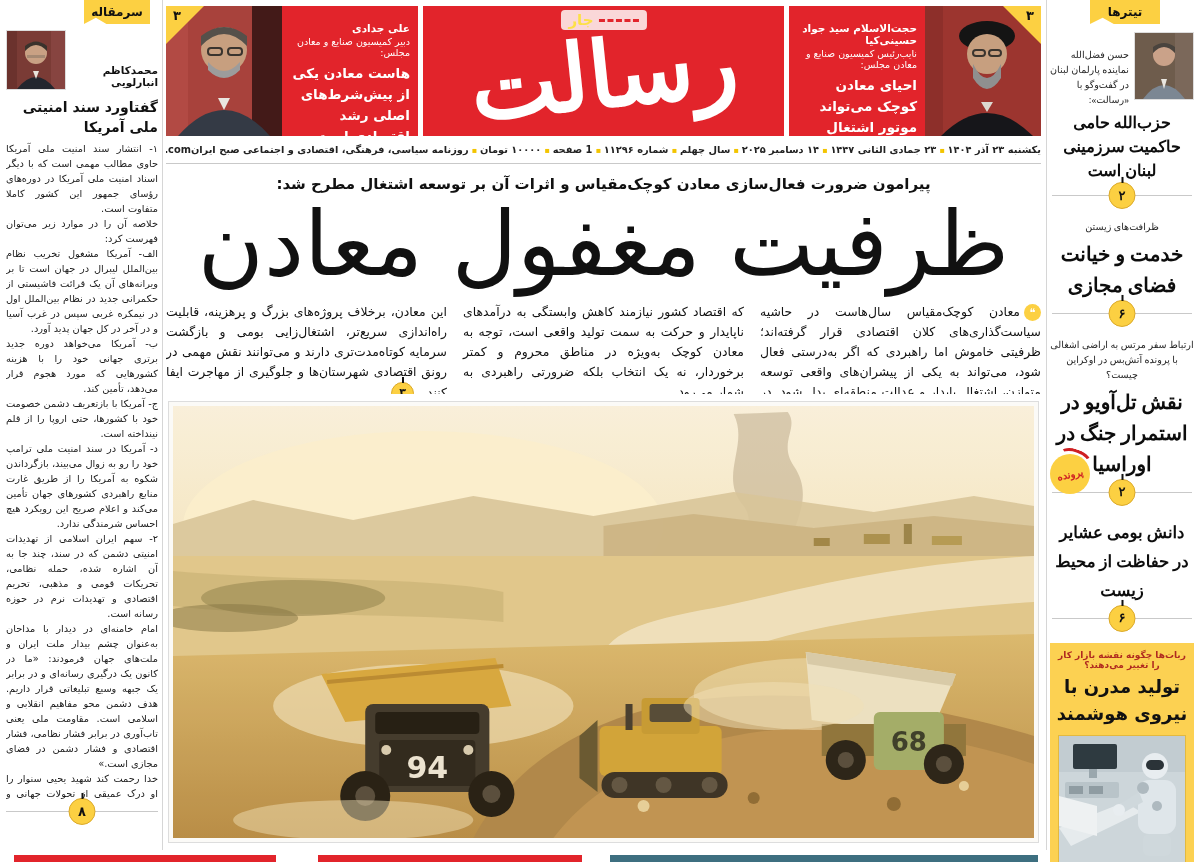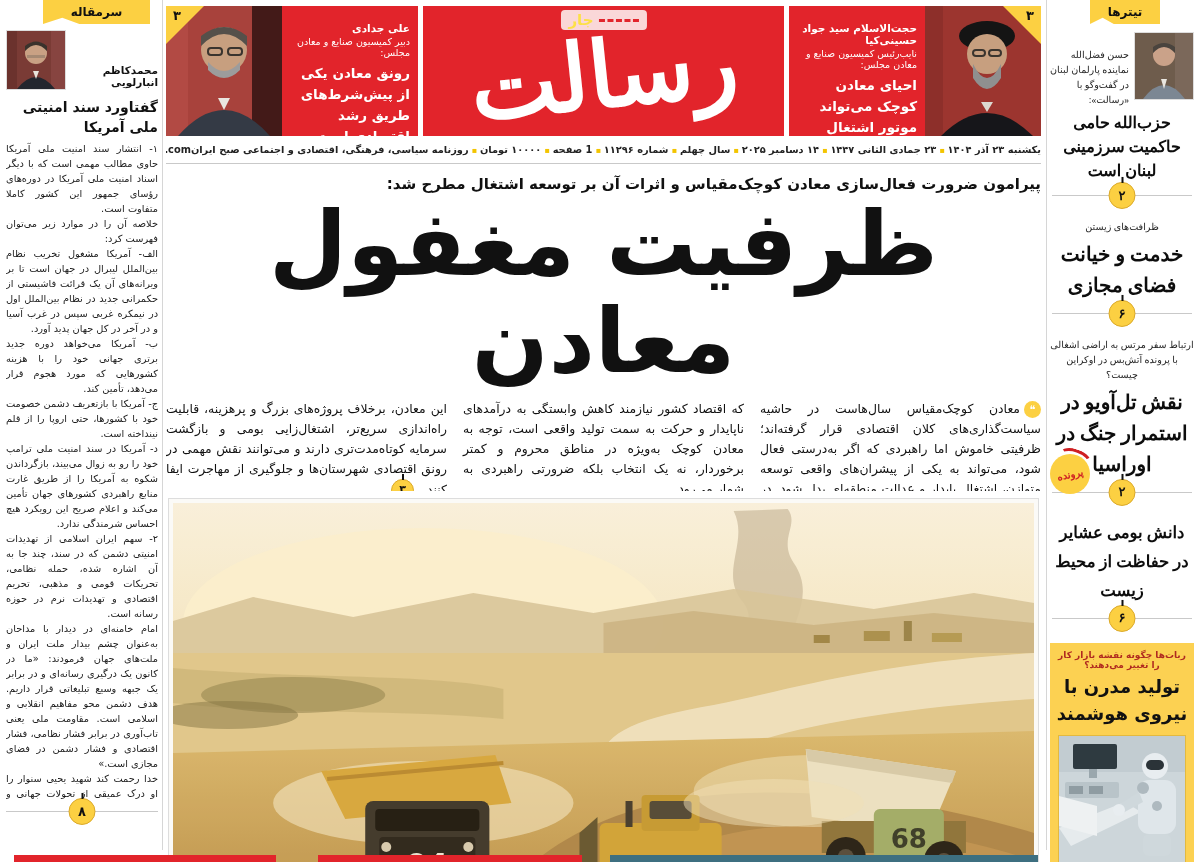--- a/index.html
+++ b/index.html
@@ -12,21 +12,21 @@
        clip-path:polygon(0 0,100% 0,100% 100%,34% 100%,18% 74%,0 100%);}
   
   .pbadge{position:relative;display:inline-flex;width:25px;height:25px;border-radius:50%;background:#fcd042;
           border:1px solid #dba928;color:#111;font-weight:bold;font-size:13px;align-items:center;justify-content:center;}
   .pbadge::before{content:"";position:absolute;top:-6px;left:50%;width:2px;height:6px;background:#111;transform:translateX(-50%);}
   .rule-badge{position:relative;border-top:1px solid #c9c9c9;height:14px;}
   .rule-badge .pbadge{position:absolute;left:50%;top:0;transform:translate(-50%,-52%);}
 
   
   .editorial{position:absolute;left:6px;top:0;width:152px;direction:rtl;text-align:right;}
-  .tag-edit{width:107px;margin:0 8px 0 auto;}
+  .tag-edit{width:66px;margin:0 8px 0 auto;}
   .ed-head{display:flex;margin-top:6px;align-items:flex-end;direction:ltr;}
   .ed-photo{width:58px;height:58px;flex:none;border:1px solid #ddd;}
   .ed-author{font-size:10.5px;font-weight:bold;padding-bottom:2px;}
   .ed-title{font-size:14px;font-weight:bold;margin:8px 0 4px;line-height:1.4;}
   .ed-body{font-size:9.8px;line-height:15px;text-align:justify;height:664px;overflow:hidden;color:#1b1b1b;}
   .ed-body p{margin:0;}
   .ed-rule{margin-top:6px;}
 
   
   .center{position:absolute;left:166px;top:0;width:875px;}
@@ -51,22 +51,22 @@
   .watermark{position:absolute;top:4px;left:50%;transform:translateX(-50%);background:rgba(255,255,255,.82);
              border-radius:4px;padding:1px 8px;display:flex;gap:5px;align-items:center;z-index:2;}
   .watermark .wm-txt{color:#fde047;font-weight:bold;font-size:15px;}
   .wm-dashes{display:inline-block;width:40px;height:0;border-top:3px dashed #e2242b;}
 
   .dateline{height:27px;border-bottom:1px solid #c9c9c9;display:flex;justify-content:space-between;
             align-items:center;direction:rtl;white-space:nowrap;overflow:hidden;}
   .dl-segs{display:flex;align-items:center;font-size:9.8px;font-weight:bold;color:#222;}
   .dl-segs .seg+.seg::before{content:"▪";color:#f3c400;margin:0 3px;font-size:8px;}
 
-  .lead-kicker{font-size:15px;font-weight:bold;margin-top:11px;direction:rtl;}
-  .lead-headline{text-align:center;font-size:90px;font-weight:bold;margin:2px 0 0;line-height:1.08;direction:rtl;
+  .lead-kicker{text-align:center;font-size:15px;font-weight:bold;margin-top:11px;direction:rtl;}
+  .lead-headline{text-align:center;font-size:90px;font-weight:normal;margin:2px 0 0;line-height:1.08;direction:rtl;
                  letter-spacing:-2px;}
   .lead-cols{display:flex;gap:16px;direction:rtl;margin-top:10px;font-size:12.4px;line-height:1.6;text-align:justify;height:92px;overflow:hidden;}
   .lead-cols .lc{flex:1;margin:0;}
   .qmark{display:inline-flex;width:17px;height:17px;border-radius:50%;background:#fcd042;color:#fff;font-size:11px;
          align-items:center;justify-content:center;vertical-align:middle;margin-left:4px;}
   .qmark::before{content:"❝";}
   .pbadge.inline{width:21px;height:21px;font-size:11px;vertical-align:middle;margin-right:5px;}
 
   .mainimg{margin:7px 4px 0 4px;border:1px solid #ddd;background:#fbfaf7;padding:4px;}
   .mainimg svg{display:block;width:100%;height:432px;}
@@ -146,21 +146,21 @@
 
     <div class="topbar">
 
       <div class="redbox">
         <div class="corner corner-tl">
           <span>۳</span>
         </div>
         <div class="rb-text">
           <div class="rb-k1">علی جدادی</div>
           <div class="rb-k2">دبیر کمیسیون صنایع و معادن مجلس:</div>
-          <div class="rb-head">رونق معادن یکی از پیش‌شرط‌های طریق رشد اقتصادی است</div>
+          <div class="rb-head">هاست معادن یکی از پیش‌شرط‌های اصلی رشد اقتصادی است</div>
         </div>
         <div class="rb-photo">
           <svg viewBox="0 0 116 130" width="116" height="130">
             <rect width="116" height="130" fill="#a8423c"></rect>
             <rect x="86" y="0" width="30" height="130" fill="#983а35" opacity="0.6"></rect>
             <rect x="0" y="0" width="22" height="130" fill="#b24a44"></rect>
             <circle cx="58" cy="44" r="23" fill="#c79f7f"></circle>
             <path d="M35 40 Q58 16 81 40 L81 30 Q58 12 35 30 Z" fill="#55504a"></path>
             <rect x="42" y="42" width="14" height="7" rx="3" fill="none" stroke="#3a342e" stroke-width="2"></rect>
             <rect x="62" y="42" width="14" height="7" rx="3" fill="none" stroke="#3a342e" stroke-width="2"></rect>

